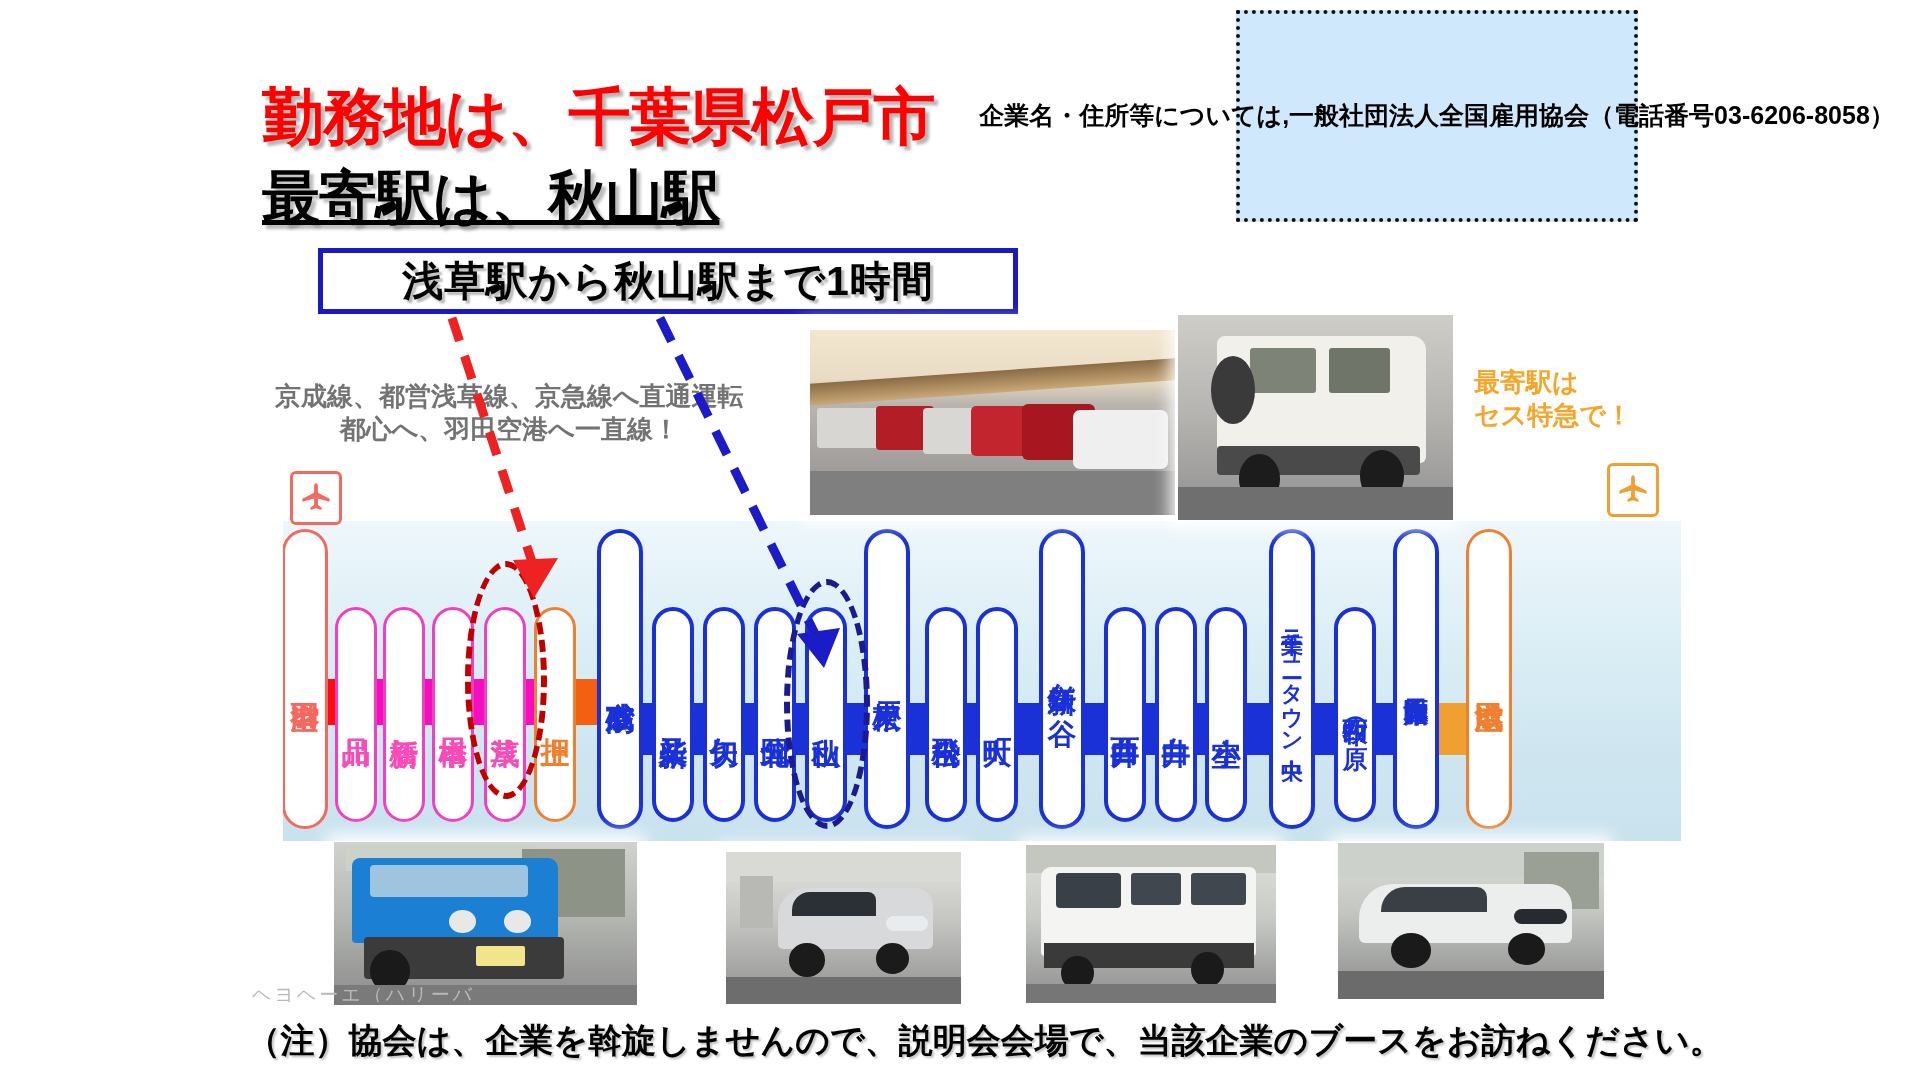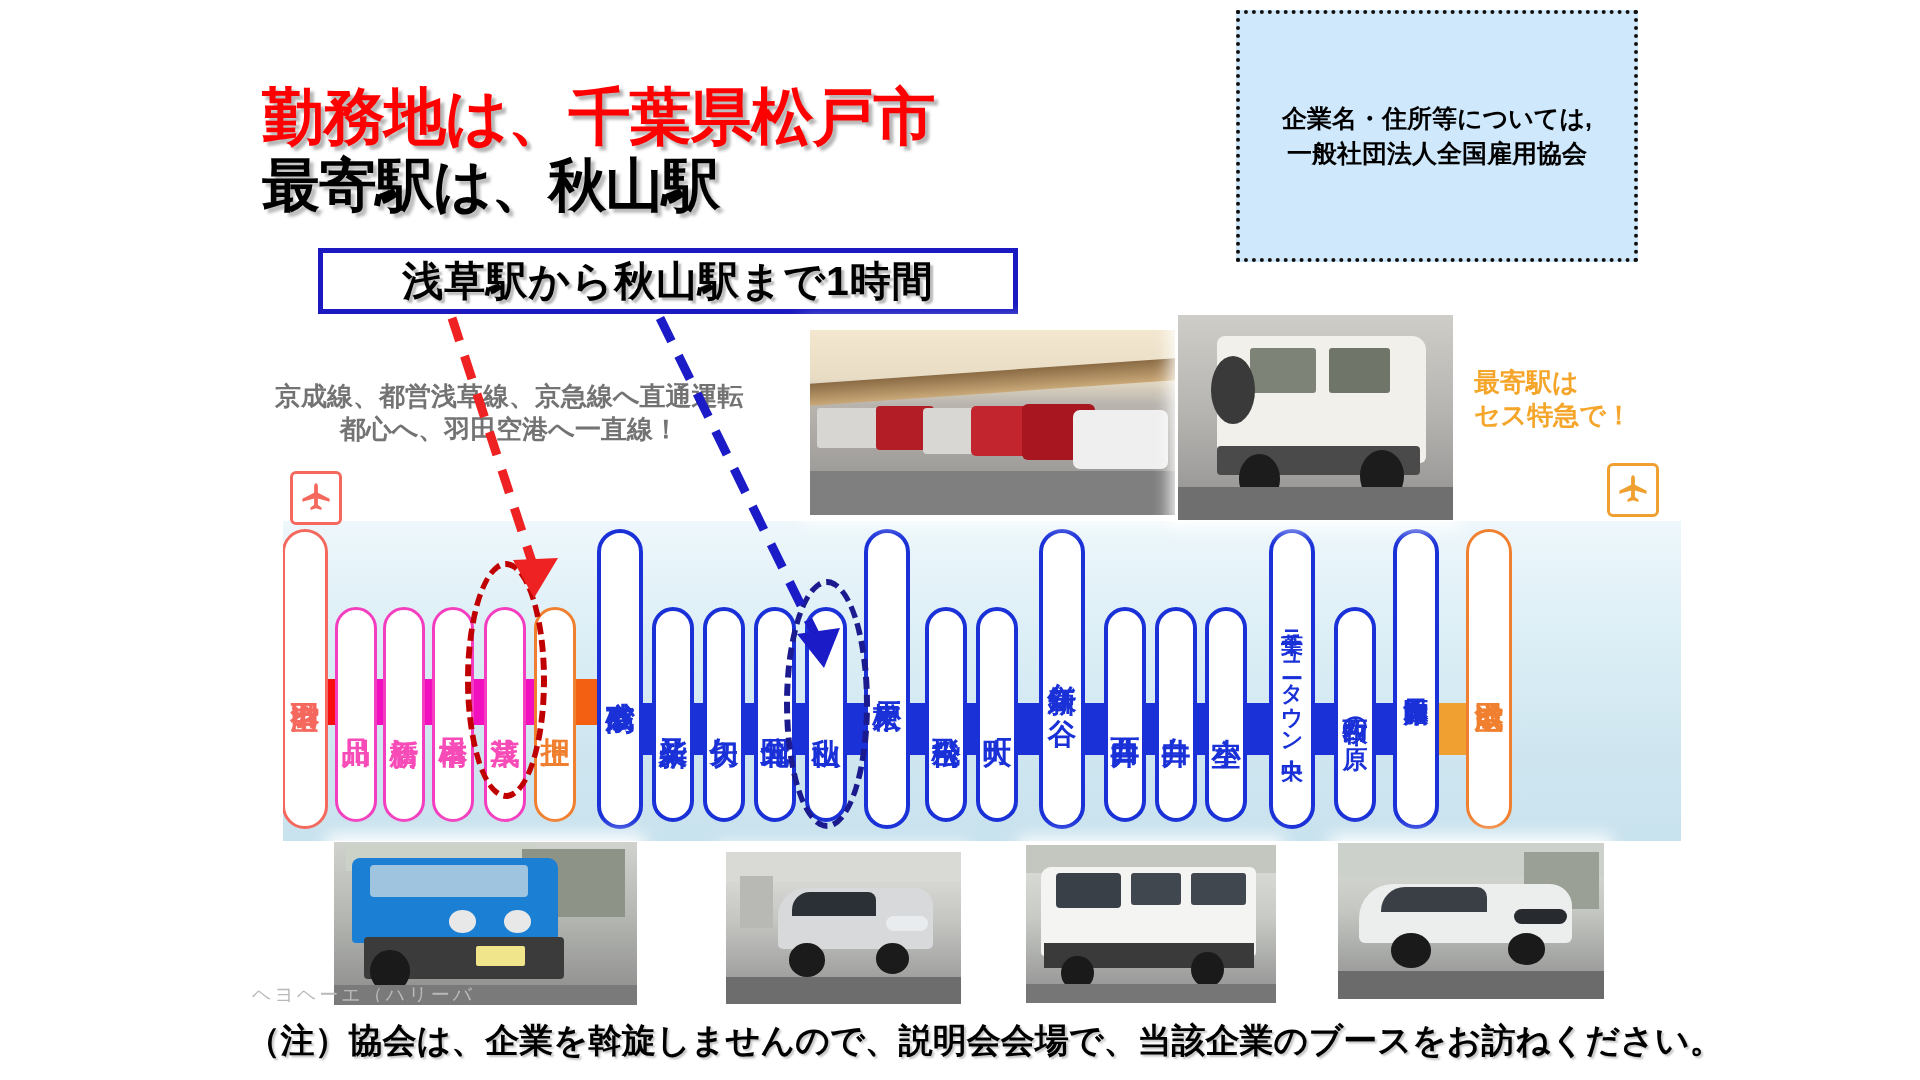--- a/index.html
+++ b/index.html
@@ -11,28 +11,28 @@
   .stage{position:absolute;left:0;top:0;width:1920px;height:1080px;}
 
   
   #headline{position:absolute;left:262px;top:38px;width:840px;}
   .h-line{
     font-weight:bold;letter-spacing:-1px;line-height:1.0;
     white-space:nowrap;
     margin-top:48px;
   }
   .h-line.l1{font-size:62px;color:#ff0000;text-shadow:4px 4px 3px rgba(120,120,120,.55);}
-  .h-line.l2{font-size:58px;color:#000000;margin-top:8px;text-shadow:4px 4px 3px rgba(120,120,120,.5);}
+  .h-line.l2{font-size:58px;color:#000000;margin-top:20px;text-shadow:4px 4px 3px rgba(120,120,120,.5);text-decoration:underline;}
 
   
   #info-box{
-    position:absolute;left:1236px;top:10px;width:402px;height:252px;
+    position:absolute;left:1236px;top:10px;width:402px;height:212px;
     background:#cfe8fb;border:4px dotted #111111;
     box-sizing:border-box;
-    display:flex;flex-direction:column;align-items:center;justify-content:center;
+    display:flex;flex-direction:row;align-items:center;justify-content:center;
   }
   #info-box .ln{font-size:25px;font-weight:bold;color:#000;line-height:1.42;white-space:nowrap;}
 
   
   #callout{
     position:absolute;left:318px;top:248px;width:700px;height:66px;
     background:#ffffff;border:5px solid #1a1ac0;box-sizing:border-box;
     display:flex;align-items:center;justify-content:center;
   }
   #callout .txt{font-size:41px;font-weight:bold;color:#000;letter-spacing:1px;white-space:nowrap;
@@ -101,20 +101,21 @@
 <div class="stage">
 
   <div id="headline">
     <div class="h-line l1">勤務地は、千葉県松戸市</div>
     <div class="h-line l2">最寄駅は、秋山駅</div>
   </div>
 
   <div id="info-box">
     <div class="ln">企業名・住所等については,</div>
     <div class="ln">一般社団法人全国雇用協会</div>
+    <div class="ln">（電話番号03-6206-8058）</div>
   </div>
 
   <div id="callout">
     <div class="txt">浅草駅から秋山駅まで1時間</div>
   </div>
 
   <div class="sidenote" id="note-left">
     <div>京成線、都営浅草線、京急線へ直通運転</div>
     <div>都心へ、羽田空港へ一直線！</div>
   </div>

